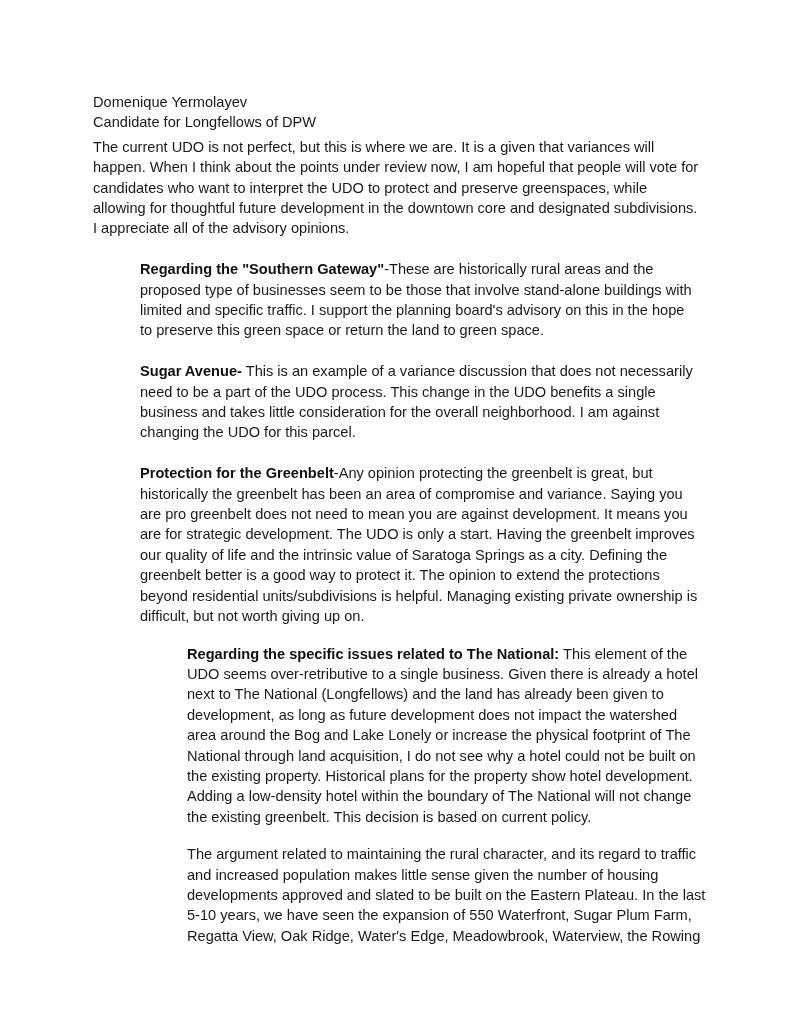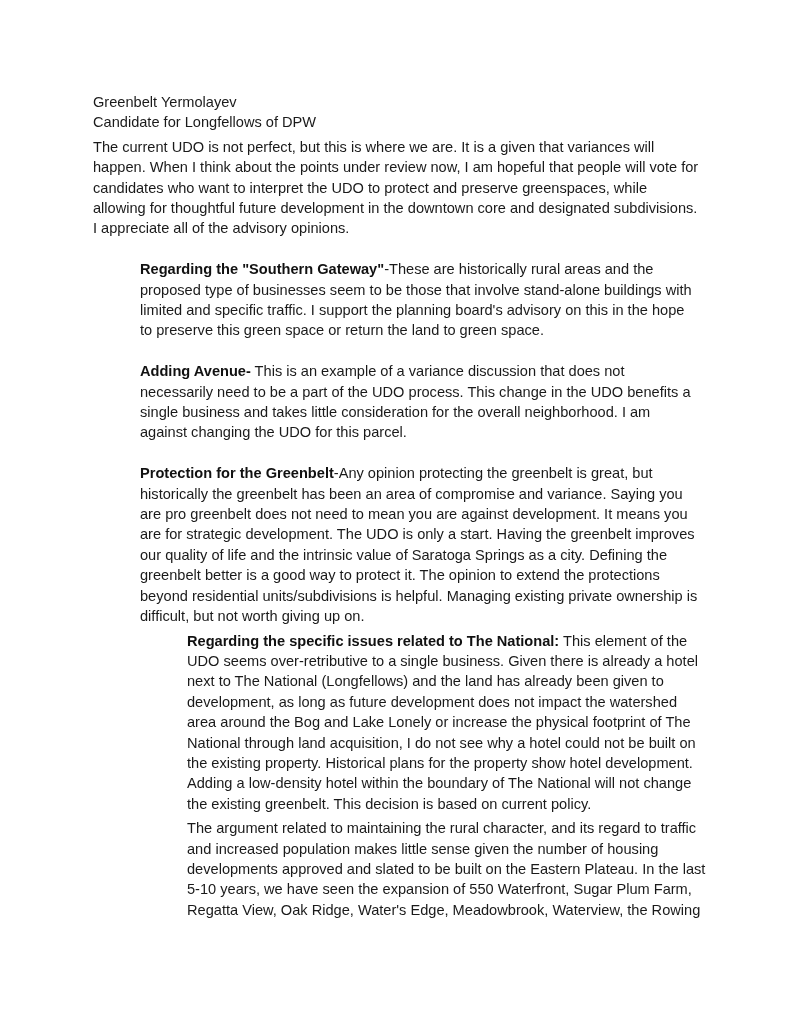--- a/index.html
+++ b/index.html
@@ -35,42 +35,42 @@
       width: 608px;
     }
     .lvl1 {
       margin-left: 47px;
       width: 560px;
       margin-top: 20.4px;
     }
     .lvl2 {
       margin-left: 94px;
       width: 520px;
-      margin-top: 4px;
+      margin-top: 17px;
     }
     b {
       font-weight: bold;
       color: #111111;
     }
   </style>
 </head>
 <body>
 
 <div class="page">
 
   <div>
-    <span class="header-line">Greenbelt Yermolayev</span>
+    <span class="header-line">Domenique Yermolayev</span>
     <span class="header-line">Candidate for Longfellows of DPW</span>
   </div>
 
   <p class="para intro">The current UDO is not perfect, but this is where we are.  It is a given that variances will happen. When I think about the points under review now, I am hopeful that people will vote for candidates who want to interpret the UDO to protect and preserve greenspaces, while allowing for thoughtful future development in the downtown core and designated subdivisions. I appreciate all of the advisory opinions.</p>
 
   <p class="para lvl1"><b>Regarding the "Southern Gateway"</b><span>-These are historically rural areas and the proposed type of businesses seem to be those that involve stand-alone buildings with limited and specific traffic.  I support the planning board's advisory on this in the hope to preserve this green space or return the land to green space.</span></p>
 
-  <p class="para lvl1"><b>Adding Avenue-</b><span> This is an example of a variance discussion that does not necessarily need to be a part of the UDO process. This change in the UDO benefits a single business and takes little consideration for the overall neighborhood. I am against changing the UDO for this parcel.</span></p>
+  <p class="para lvl1"><b>Sugar Avenue-</b><span> This is an example of a variance discussion that does not necessarily need to be a part of the UDO process. This change in the UDO benefits a single business and takes little consideration for the overall neighborhood. I am against changing the UDO for this parcel.</span></p>
 
   <p class="para lvl1"><b>Protection for the Greenbelt</b><span>-Any opinion protecting the greenbelt is great, but historically the greenbelt has been an area of compromise and variance. Saying you are pro greenbelt does not need to mean you are against development. It means you are for strategic development. The UDO is only a start.  Having the greenbelt improves our quality of life and the intrinsic value of Saratoga Springs as a city.  Defining the greenbelt better is a good way to protect it. The opinion to extend the protections beyond residential units/subdivisions is helpful. Managing existing private ownership is difficult, but not worth giving up on.</span></p>
 
   <p class="para lvl2"><b>Regarding the specific issues related to The National:</b><span> This element of the UDO seems over-retributive to a single business. Given there is already a hotel next to The National (Longfellows) and the land has already been given to development, as long as future development does not impact the watershed area around the Bog and Lake Lonely or increase the physical footprint of The National through land acquisition, I do not see why a hotel could not be built on the existing property. Historical plans for the property show hotel development. Adding a low-density hotel within the boundary of The National will not change the existing greenbelt. This decision is based on current policy.</span></p>
 
   <p class="para lvl2"><span>The argument related to maintaining the rural character, and its regard to traffic and increased population makes little sense given the number of housing developments approved and slated to be built on the Eastern Plateau. In the last 5-10 years, we have seen the expansion of 550 Waterfront, Sugar Plum Farm, Regatta View, Oak Ridge, Water's Edge, Meadowbrook, Waterview, the Rowing</span></p>
 
 </div>
 
 </body></html>

